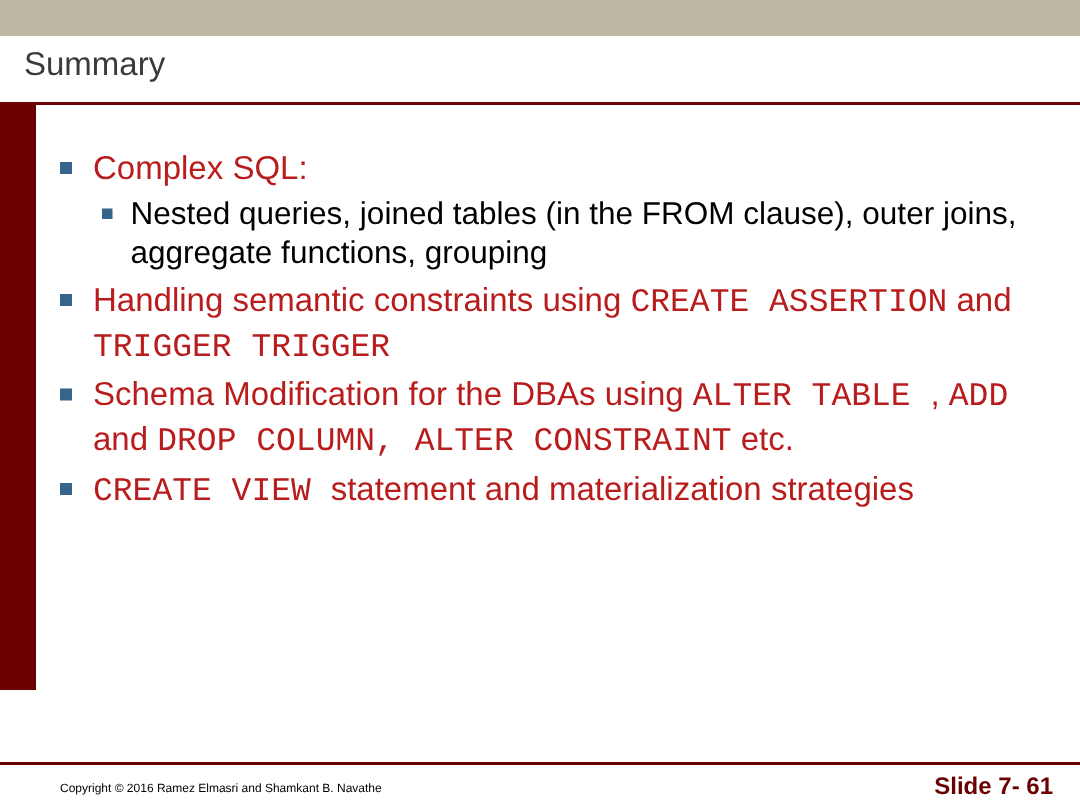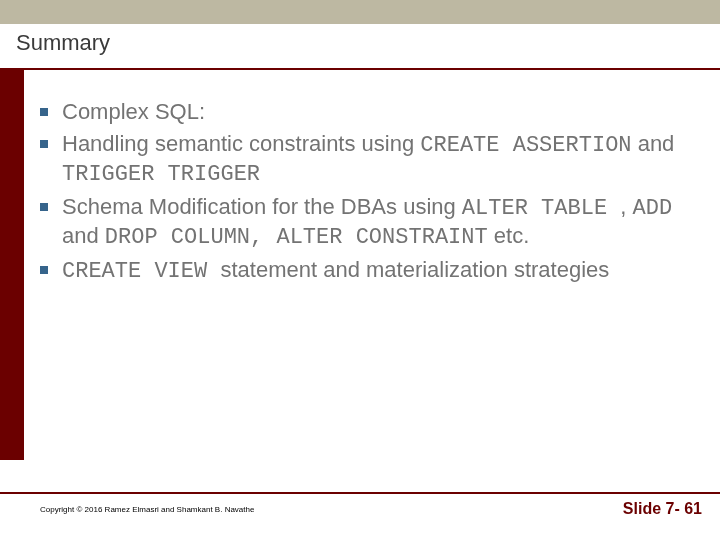--- a/index.html
+++ b/index.html
@@ -10,26 +10,26 @@
   .title { font-size: 22px; color: #3a3a3a; font-weight: normal; }
   .thin-line { width: 720px; height: 2px; background: #6b0000; margin-top: 4px; }
   .content-area { position: relative; width: 720px; }
   .left-accent { position: absolute; left: 0; top: 0; width: 24px; height: 390px; background: #6b0000; }
   .content { margin-left: 40px; padding: 28px 40px 0 0; }
   ul { list-style: none; }
   .l1 { margin-bottom: 4px; }
   .l1-row { display: flex; align-items: flex-start; }
   .sq { display: inline-block; width: 8px; height: 8px; background: #36648b; flex: 0 0 8px; margin-top: 10px; margin-right: 14px; }
   .sq-sm { display: inline-block; width: 7px; height: 7px; background: #36648b; flex: 0 0 7px; margin-top: 9px; margin-right: 12px; }
-  .l1-text { font-size: 22px; color: #737373; line-height: 1.25; }
+  .l1-text { font-size: 22px; color: #b91c1c; line-height: 1.25; }
   .l2 { margin-left: 28px; margin-top: 4px; }
   .l2-row { display: flex; align-items: flex-start; }
   .l2-text { font-size: 21px; color: #000; line-height: 1.25; }
   .mono { font-family: "Courier New", Courier, monospace; }
-  .footer { position: absolute; bottom: 16px; left: 0; width: 720px; border-top: 2px solid #6b0000; height: 32px; display: flex; align-items: center; justify-content: space-between; padding: 0 18px 0 40px; }
+  .footer { position: absolute; bottom: 0; left: 0; width: 720px; border-top: 2px solid #6b0000; height: 32px; display: flex; align-items: center; justify-content: space-between; padding: 0 18px 0 40px; }
   .copyright { font-size: 8px; color: #000; }
   .slidenum { font-size: 16px; color: #6b0000; font-weight: bold; }
 </style>
 </head>
 <body>
 
 <div class="topbar"></div>
 
 <div class="title-wrap">
   <h1 class="title">Summary</h1>
@@ -38,20 +38,26 @@
 
 <div class="content-area">
   <div class="left-accent"></div>
   <div class="content">
     <ul>
       <li class="l1">
         <div class="l1-row">
           <span class="sq"></span>
           <span class="l1-text">Complex SQL:</span>
         </div>
+        <ul class="l2">
+          <li class="l2-row">
+            <span class="sq-sm"></span>
+            <span class="l2-text">Nested queries, joined tables (in the FROM clause), outer joins, aggregate functions, grouping</span>
+          </li>
+        </ul>
       </li>
 
       <li class="l1">
         <div class="l1-row">
           <span class="sq"></span>
           <span class="l1-text">
             <span>Handling semantic constraints using </span><span class="mono">CREATE ASSERTION</span><span> and </span><span class="mono">TRIGGER TRIGGER</span>
           </span>
         </div>
       </li>

